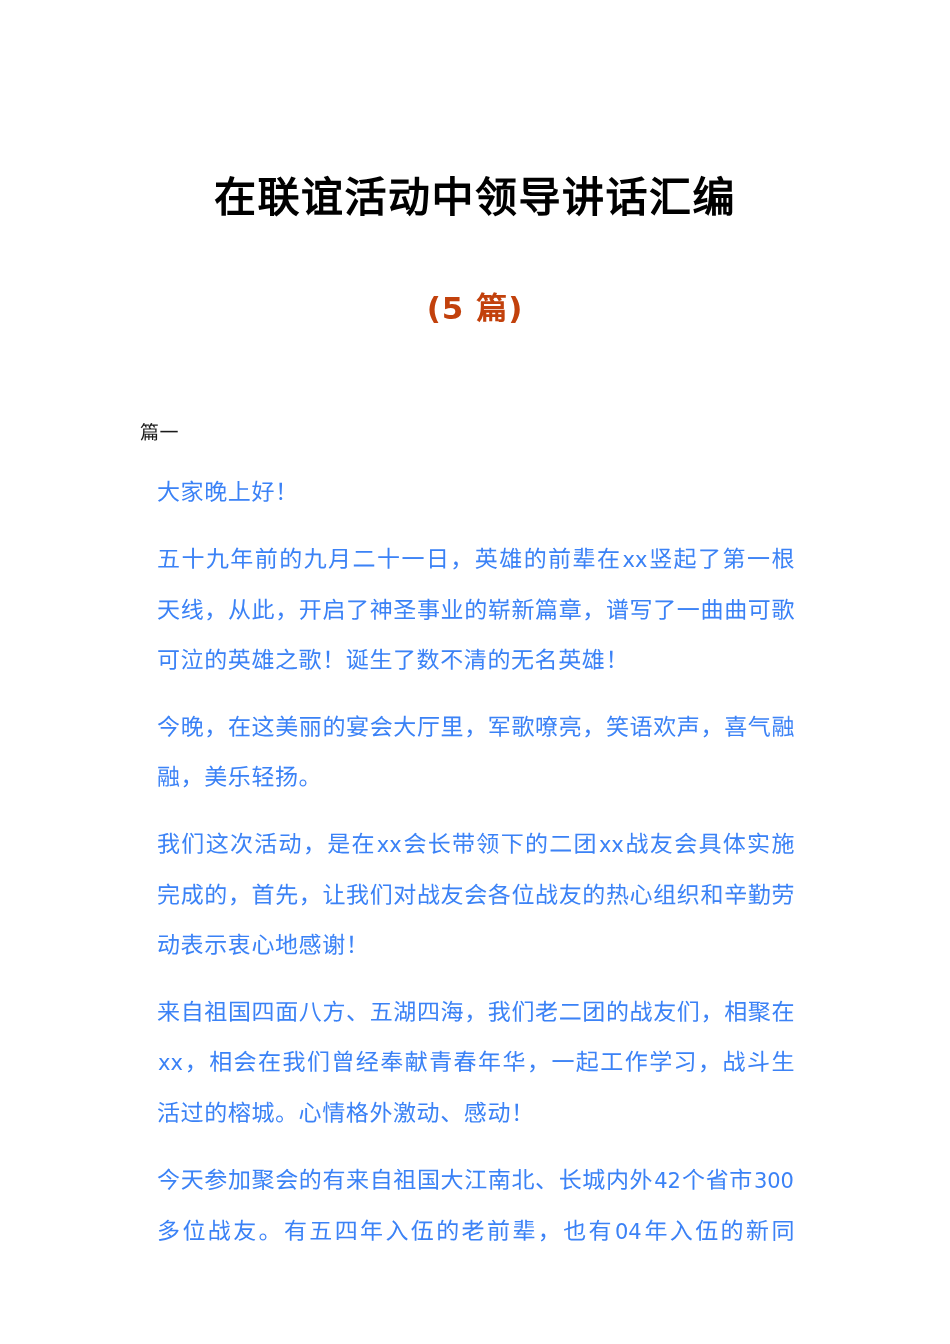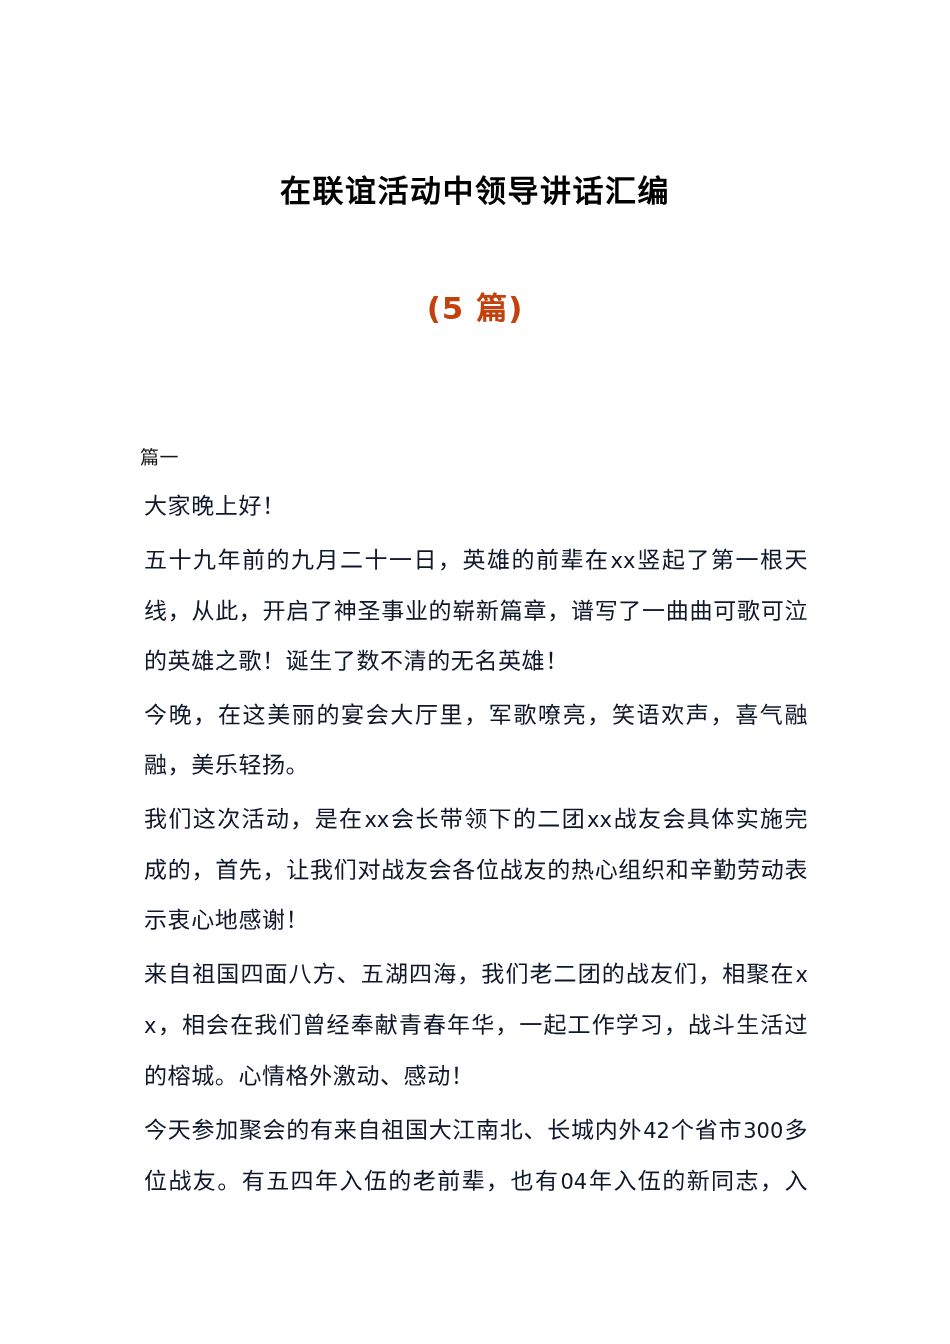--- a/index.html
+++ b/index.html
@@ -21,21 +21,21 @@
 
   
   .doc-title {
     position: absolute;
     left: 0;
     top: 149px;
     width: 950px;
     text-align: center;
     font-family: "DejaVu Sans", "Liberation Sans", sans-serif;
     font-weight: 700;
-    font-size: 31px;
+    font-size: 42px;
     line-height: 42px;
     letter-spacing: 1.5px;
     color: #000000;
     white-space: nowrap;
   }
 
   .doc-subtitle {
     position: absolute;
     left: 0;
     top: 288px;
@@ -47,39 +47,39 @@
     line-height: 40px;
     letter-spacing: 1px;
     color: #c2410c;
     white-space: nowrap;
   }
 
   
   .body-column {
     position: absolute;
     left: 140px;
-    top: 439px;
+    top: 414px;
     width: 672px;
   }
 
   .section-label {
     font-family: "DejaVu Serif", "Liberation Serif", serif;
     font-size: 19px;
     line-height: 36px;
     color: #1a1a1a;
     letter-spacing: 0.5px;
     margin: 0 0 6px 0;
   }
 
   .para {
     font-family: "DejaVu Serif", "Liberation Serif", serif;
     font-size: 23px;
     line-height: 50px;
-    color: #0f172a;
-    margin: 4px;
+    color: #3b82f6;
+    margin: 17px;
     text-align: justify;
     text-justify: inter-ideograph;
     letter-spacing: 0.6px;
     word-break: break-all;
   }
 
   .para.clipped {
     max-height: 100px;
     overflow: hidden;
   }

